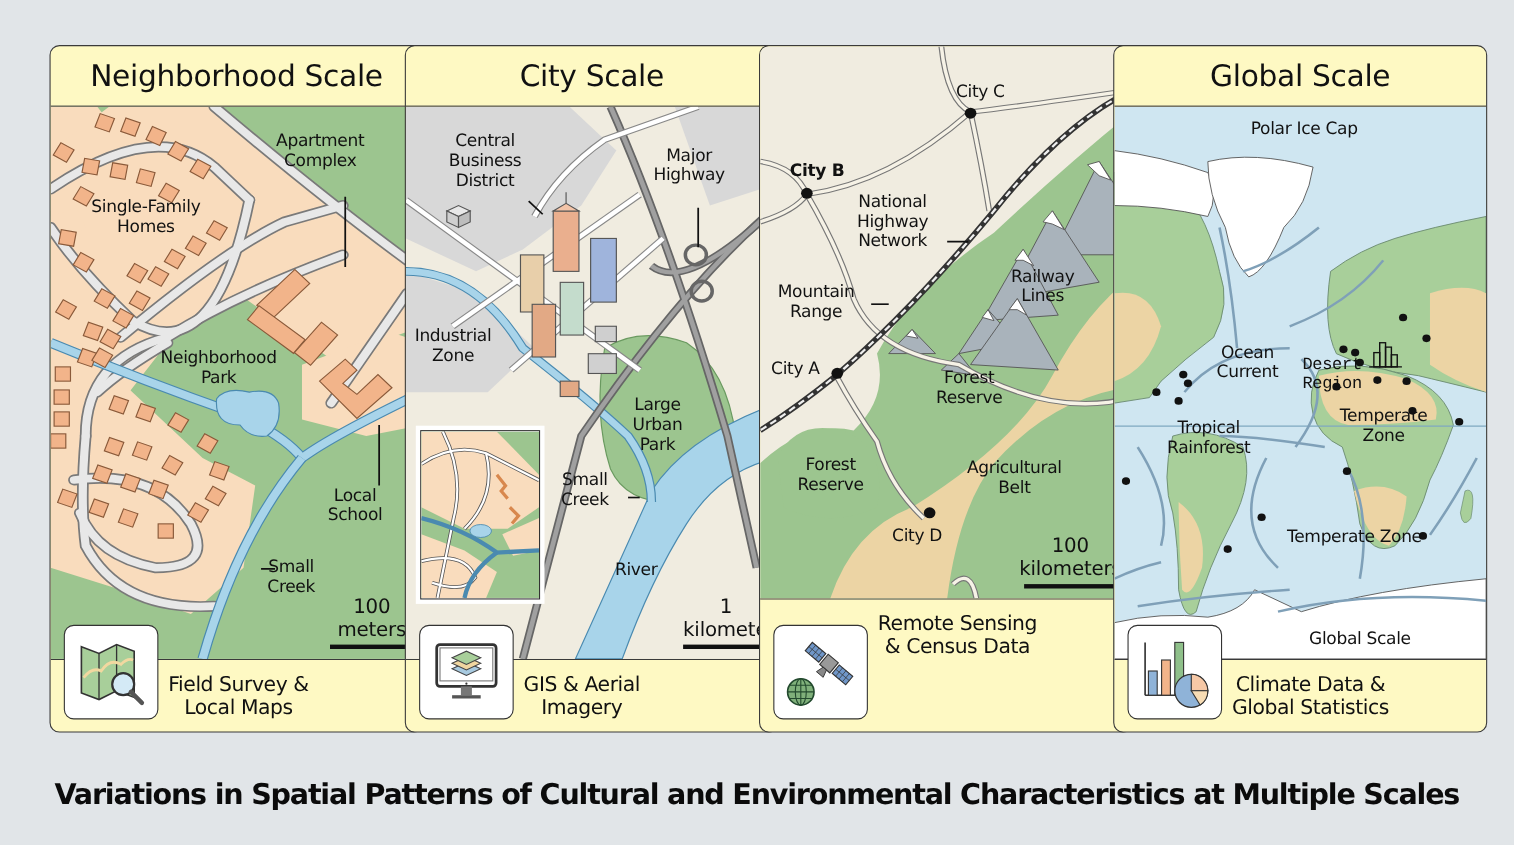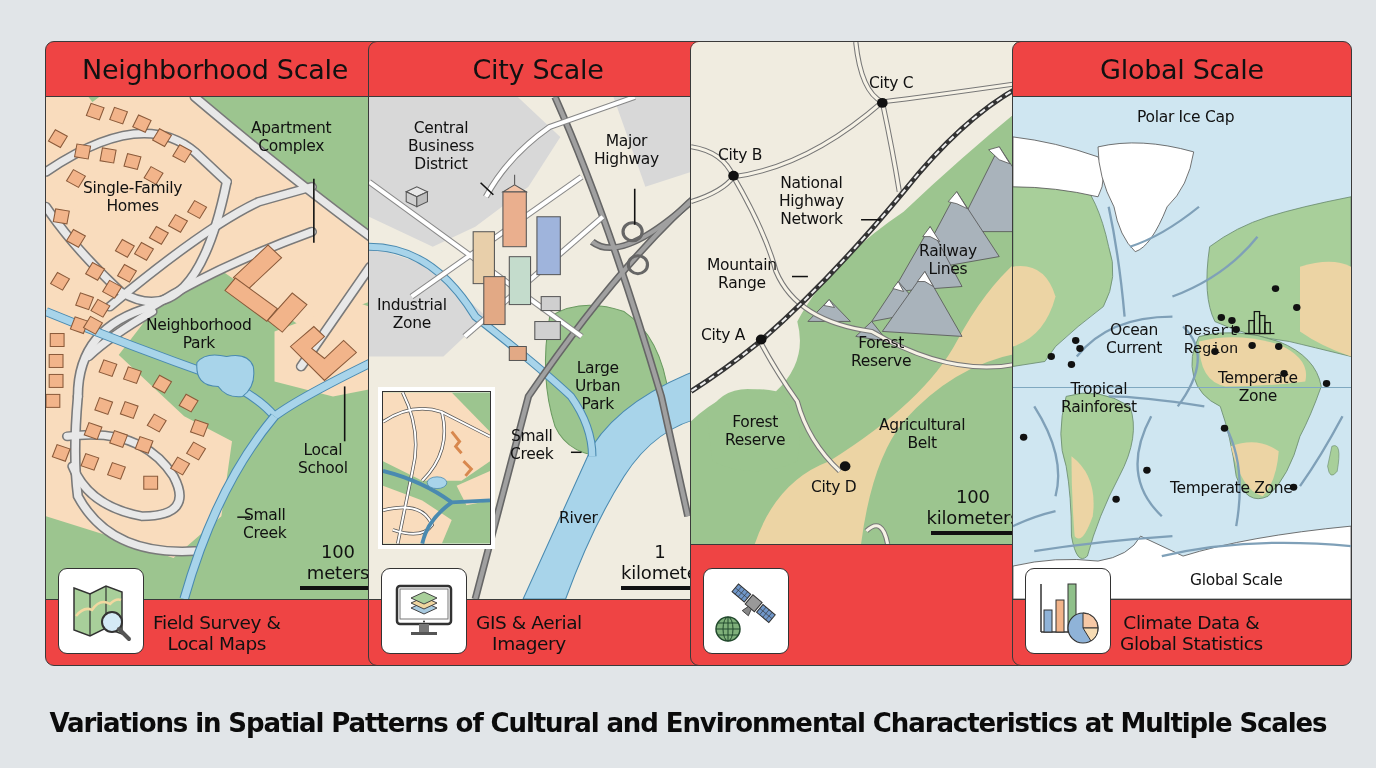--- a/index.html
+++ b/index.html
@@ -8,21 +8,21 @@
     background: #e1e5e8;
     font-family: "Liberation Sans", "DejaVu Sans", sans-serif;
     color: #111;
     position: relative;
   }
   .panel {
     position: absolute;
     top: 41px;
     width: 340px;
     height: 625px;
-    background: #ef4444;
+    background: #fef9c3;
     border: 1.5px solid #3a3a3a;
     border-radius: 9px;
     overflow: hidden;
   }
   .panel-title {
     height: 55px;
     border-bottom: 1.5px solid #3a3a3a;
     display: flex; align-items: center; justify-content: center;
     font-size: 27px;
     font-family: "DejaVu Sans", "Liberation Sans", sans-serif;
@@ -409,40 +409,44 @@
         <circle cx="40" cy="134" r="5"></circle>
         <circle cx="66" cy="298" r="5"></circle>
         <circle cx="145" cy="425" r="5"></circle>
       </g>
       <g stroke="#111" stroke-width="1.5">
         <line x1="160" y1="178" x2="178" y2="178"></line>
         <line x1="95" y1="235" x2="110" y2="235"></line>
       </g>
     </svg>
     <div class="lbl" style="left:178px;top:32px;">City C</div>
-    <div class="lbl" style="left:27px;top:104px;">City B</div>
+    <div class="lbl" style="left:27px;top:104px;font-weight:bold;">City B</div>
     <div class="lbl" style="left:88px;top:132px;">National
 Highway
 Network</div>
     <div class="lbl" style="left:228px;top:200px;">Railway
 Lines</div>
     <div class="lbl" style="left:16px;top:214px;">Mountain
 Range</div>
     <div class="lbl" style="left:10px;top:284px;">City A</div>
     <div class="lbl" style="left:160px;top:292px;">Forest
 Reserve</div>
     <div class="lbl" style="left:34px;top:371px;">Forest
 Reserve</div>
     <div class="lbl" style="left:188px;top:374px;">Agricultural
 Belt</div>
     <div class="lbl" style="left:120px;top:436px;">City D</div>
     <div class="scalebar" style="width:96px;">
       <div>100 kilometers</div>
       <div class="bar" style="margin:3px 6px 0;"></div>
     </div>
+  </div>
+  <div class="footer">
+    <div class="footer-label">Remote Sensing
+&amp; Census Data</div>
   </div>
   <div class="icon-box">
     <svg width="70" height="70" viewBox="0 0 70 70">
       <g transform="rotate(40 42 28)">
         <rect x="18" y="22" width="16" height="10" fill="#6f96c8" stroke="#333" stroke-width="1"></rect>
         <line x1="22" y1="22" x2="22" y2="32" stroke="#333" stroke-width="0.6"></line>
         <line x1="26" y1="22" x2="26" y2="32" stroke="#333" stroke-width="0.6"></line>
         <line x1="30" y1="22" x2="30" y2="32" stroke="#333" stroke-width="0.6"></line>
         <line x1="18" y1="27" x2="34" y2="27" stroke="#333" stroke-width="0.6"></line>
         <rect x="36" y="21" width="12" height="12" fill="#999" stroke="#333" stroke-width="1"></rect>
@@ -530,21 +534,21 @@
 
       <g fill="none" stroke="#111" stroke-width="1.2">
         <rect x="222" y="224" width="5" height="13"></rect>
           <rect x="227" y="215" width="5" height="22"></rect>
         <rect x="232" y="219" width="5" height="18"></rect>
           <rect x="237" y="226" width="5" height="11"></rect>
         <line x1="218" y1="237" x2="246" y2="237"></line>
       </g>
     </svg>
     <div class="lbl" style="left:124px;top:11px;">Polar Ice Cap</div>
-    <div class="lbl" style="left:93px;top:224px;">Ocean
+    <div class="lbl" style="left:93px;top:214px;">Ocean
 Current</div>
     <div class="lbl" style="left:171px;top:225px;font-family:Liberation Mono, monospace;">Desert
 Region</div>
     <div class="lbl" style="left:48px;top:283px;">Tropical
 Rainforest</div>
     <div class="lbl" style="left:205px;top:272px;">Temperate
 Zone</div>
     <div class="lbl" style="left:157px;top:382px;">Temperate Zone</div>
     <div class="lbl" style="left:177px;top:474px;">Global Scale</div>
   </div>

